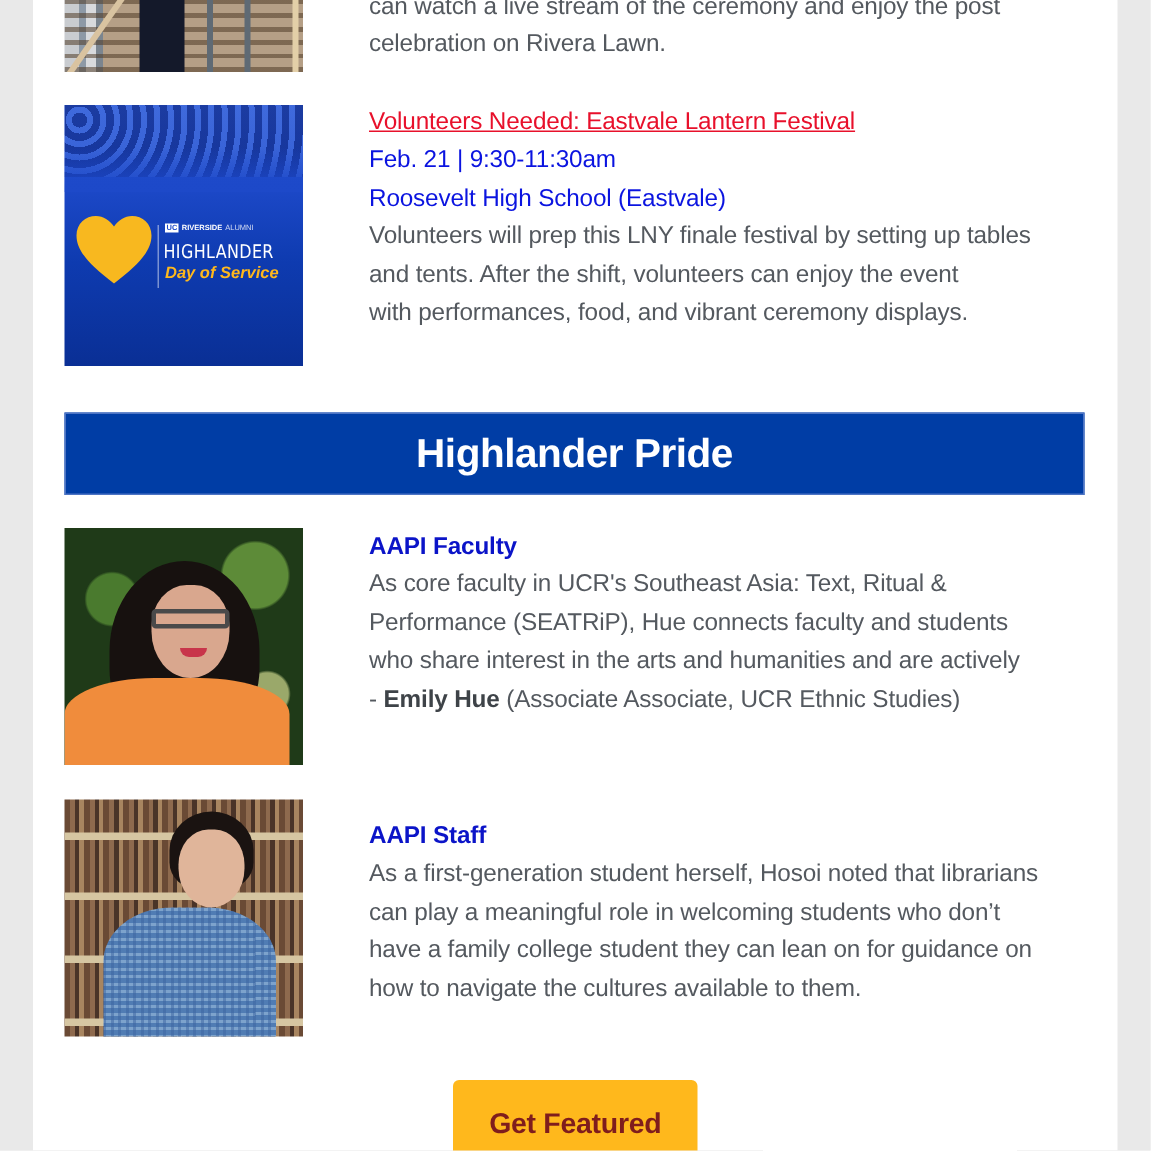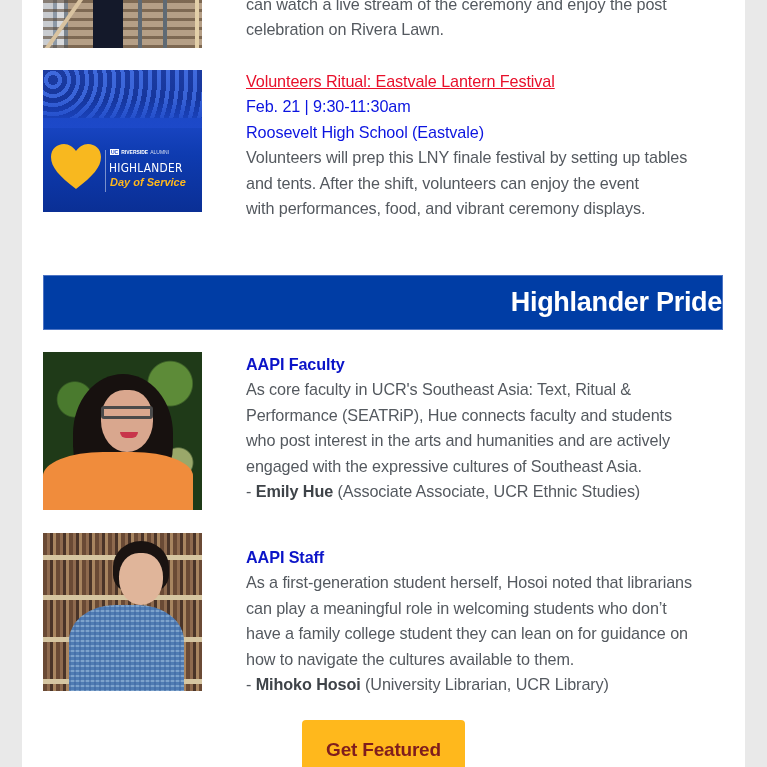--- a/index.html
+++ b/index.html
@@ -16,34 +16,34 @@
     
     #img-top { top: 0; height: 48px;
       background: linear-gradient(90deg, #c9ccd0 0 6%, #8d99a6 6% 9%, #d8dadd 9% 13%, #7b858f 13% 16%, #b59f86 16% 100%); }
     #img-top .stripes { position: absolute; inset: 0;
       background: repeating-linear-gradient(180deg, rgba(80,60,40,0.55) 0 3px, rgba(0,0,0,0) 3px 9px); }
     #img-top .figure { position: absolute; left: 50px; top: 0; width: 30px; height: 48px; background: #14192a; }
     #img-top .rail { position: absolute; left: 38px; top: -4px; width: 4px; height: 70px; background: #d9c3a0; transform: rotate(35deg); transform-origin: top left; }
     #img-top .post { position: absolute; top: 0; width: 4px; height: 48px; background: #5f6a74; }
 
     
-    #img-dos { top: 70px; height: 142px; background: linear-gradient(180deg, #2f5bd6 0%, #1d49c9 30%, #0e3bb0 60%, #0a2f95 100%); }
+    #img-dos { top: 70px; height: 174px; background: linear-gradient(180deg, #2f5bd6 0%, #1d49c9 30%, #0e3bb0 60%, #0a2f95 100%); }
     #img-dos .crowd { position: absolute; left: 0; top: 0; width: 100%; height: 48px;
       background: repeating-radial-gradient(circle at 10px 10px, rgba(10,30,110,0.6) 0 5px, rgba(90,130,230,0.45) 5px 9px);
       opacity: 0.85; }
     #img-dos .crowd-fade { position: absolute; left: 0; top: 28px; width: 100%; height: 30px; background: linear-gradient(180deg, rgba(29,73,201,0) 0%, #1d49c9 100%); }
     #img-dos .heart { position: absolute; left: 6px; top: 73px; width: 54px; height: 48px; }
     #img-dos .divider { position: absolute; left: 62px; top: 80px; width: 1px; height: 42px; background: rgba(255,255,255,0.45); }
     #img-dos .logo-row { position: absolute; left: 67px; top: 79px; font-size: 5px; color: #fff; font-weight: bold; display: flex; align-items: center; gap: 2px; }
     #img-dos .logo-row .uc { background: #fff; color: #1d49c9; padding: 0 1px; font-size: 5px; }
     #img-dos .hl { position: absolute; left: 66px; top: 90px; font-family: "DejaVu Sans", sans-serif; font-size: 12.5px; color: #fff; letter-spacing: 0.3px; transform: scaleX(0.85); transform-origin: left; white-space: nowrap; }
     #img-dos .dos { position: absolute; left: 67px; top: 106px; font-size: 11px; color: #ffb81c; font-weight: bold; font-style: italic; white-space: nowrap; }
 
     
-    .banner { position: absolute; left: 43px; top: 275px; width: 680px; height: 55px; background: #003da5; border: 1px solid #4d74c4; display: flex; align-items: center; justify-content: flex-end; }
+    .banner { position: absolute; left: 43px; top: 275px; width: 680px; height: 55px; background: #003da5; border: 1px solid #4d74c4; display: flex; align-items: center; justify-content: center; }
     .banner span { color: #ffffff; font-size: 27px; font-weight: bold; letter-spacing: -0.3px; }
 
     
     #img-fac { top: 352px; height: 158px; background: radial-gradient(circle at 20% 30%, #4a7a2e 0 10%, transparent 11%), radial-gradient(circle at 80% 20%, #5d8b38 0 12%, transparent 13%), radial-gradient(circle at 85% 70%, #9aa86a 0 8%, transparent 9%), #1f3a18; }
     #img-fac .hair { position: absolute; left: 30px; top: 22px; width: 100px; height: 120px; background: #17110f; border-radius: 50% 50% 40% 40%; }
     #img-fac .face { position: absolute; left: 58px; top: 38px; width: 52px; height: 62px; background: #d9a78e; border-radius: 45% 45% 50% 50%; }
     #img-fac .glasses { position: absolute; left: 58px; top: 54px; width: 52px; height: 13px; border: 3px solid #4a4a4a; border-radius: 3px; }
     #img-fac .lips { position: absolute; left: 77px; top: 80px; width: 18px; height: 6px; background: #c8354a; border-radius: 0 0 8px 8px; }
     #img-fac .shirt { position: absolute; left: 0; top: 100px; width: 150px; height: 60px; background: #f08c3c; border-radius: 40% 40% 0 0; }
 
@@ -88,21 +88,21 @@
   <div class="divider"></div>
   <div class="logo-row">
     <span class="uc">UC</span>
     <span>RIVERSIDE</span>
     <span style="font-weight:normal; opacity:0.8">ALUMNI</span>
   </div>
   <div class="hl">HIGHLANDER</div>
   <div class="dos">Day of Service</div>
 </div>
 <div class="txt" style="top:69px">
-  <div><a class="red-link">Volunteers Ritual: Eastvale Lantern Festival</a></div>
+  <div><a class="red-link">Volunteers Needed: Eastvale Lantern Festival</a></div>
   <div class="blue">Feb. 21 | 9:30-11:30am</div>
   <div class="blue">Roosevelt High School (Eastvale)</div>
   <div>Volunteers will prep this LNY finale festival by setting up tables</div>
   <div>and tents. After the shift, volunteers can enjoy the event</div>
   <div>with performances, food, and vibrant ceremony displays.</div>
 </div>
 
 <div class="banner">
   <span>Highlander Pride</span>
 </div>
@@ -111,39 +111,37 @@
   <div class="hair"></div>
   <div class="shirt"></div>
   <div class="face"></div>
   <div class="glasses"></div>
   <div class="lips"></div>
 </div>
 <div class="txt" style="top:352px">
   <div class="title-bold">AAPI Faculty</div>
   <div>As core faculty in UCR's Southeast Asia: Text, Ritual &amp;</div>
   <div>Performance (SEATRiP), Hue connects faculty and students</div>
-  <div>who post interest in the arts and humanities and are actively</div>
-  <div>engaged with the expressive cultures of Southeast Asia.</div>
+  <div>who share interest in the arts and humanities and are actively</div>
   <div><span>- </span><span class="name-bold">Emily Hue</span><span> (Associate Associate, UCR Ethnic Studies)</span></div>
 </div>
 
 <div class="img-box" id="img-staff">
   <div class="shelf" style="top:22px"></div>
   <div class="shelf" style="top:62px"></div>
   <div class="shelf" style="top:104px"></div>
   <div class="shelf" style="top:146px"></div>
   <div class="hair"></div>
   <div class="face"></div>
   <div class="jacket"></div>
   <div class="jacket2"></div>
 </div>
 <div class="txt" style="top:545px">
   <div class="title-bold">AAPI Staff</div>
   <div>As a first-generation student herself, Hosoi noted that librarians</div>
   <div>can play a meaningful role in welcoming students who don’t</div>
   <div>have a family college student they can lean on for guidance on</div>
   <div>how to navigate the cultures available to them.</div>
-  <div><span>- </span><span class="name-bold">Mihoko Hosoi</span><span> (University Librarian, UCR Library)</span></div>
 </div>
 
 <a class="cta">
   <span>Get Featured</span>
 </a>
 
 </body></html>

